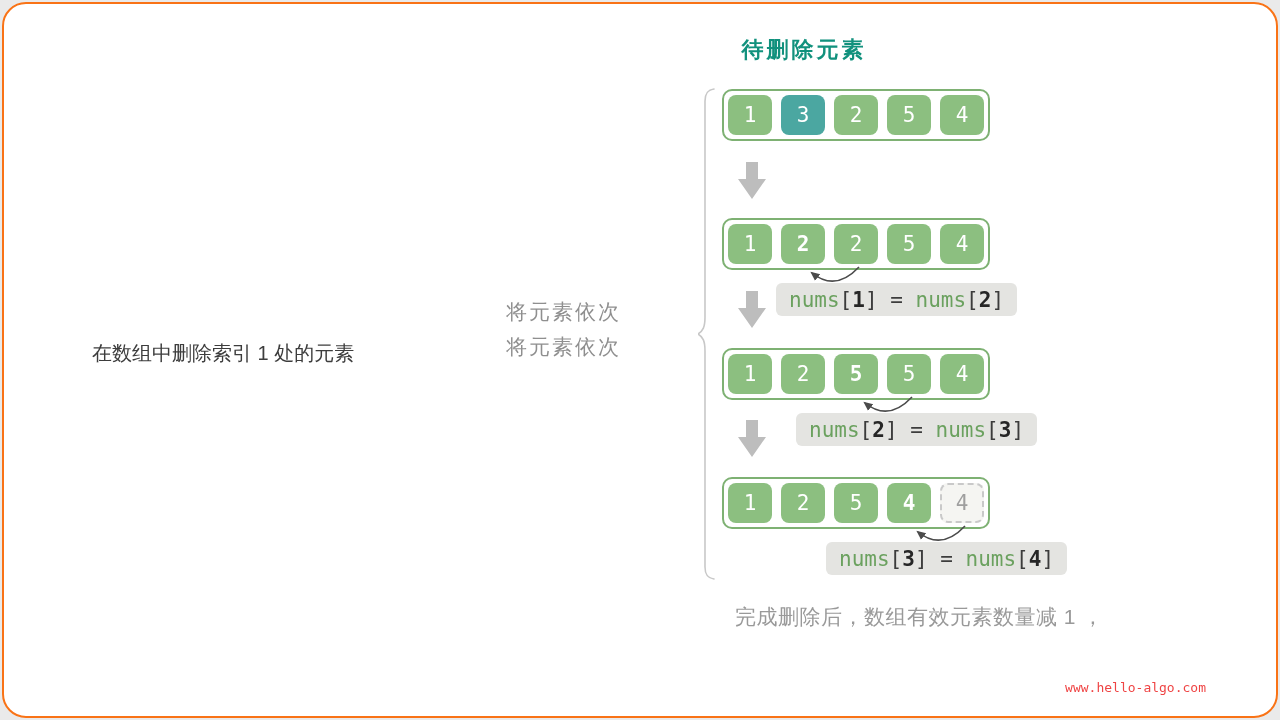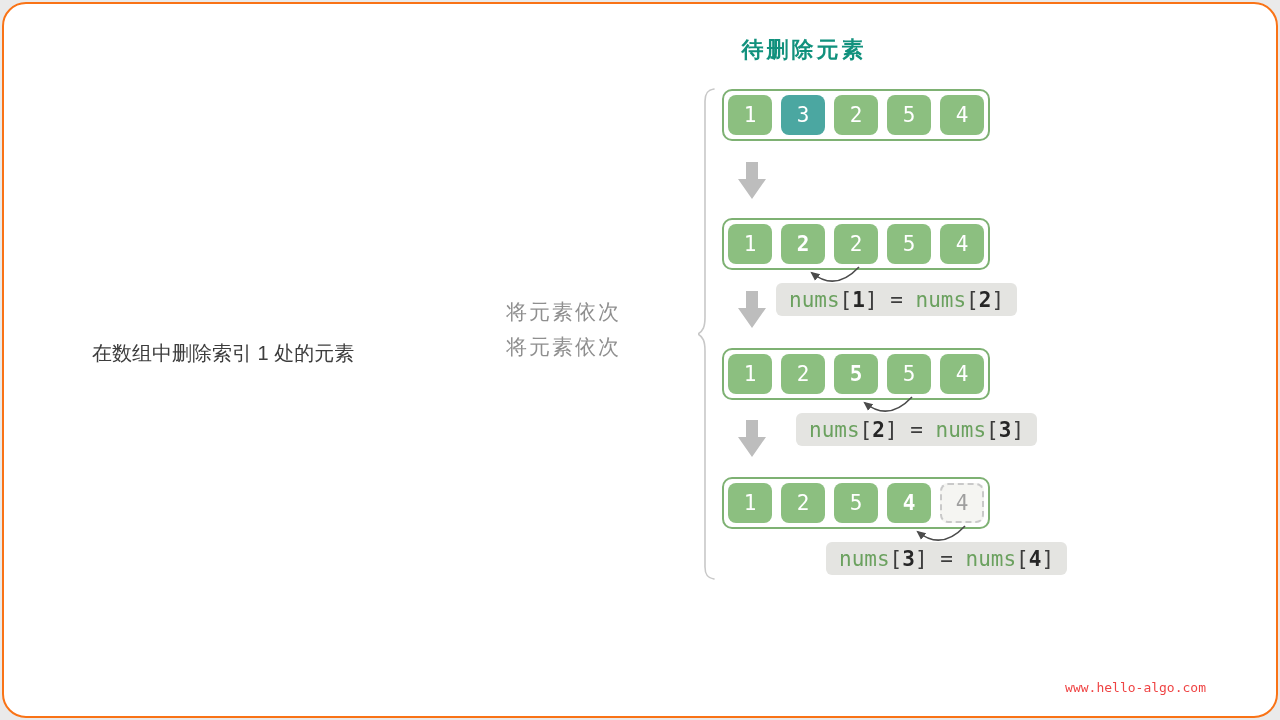--- a/index.html
+++ b/index.html
@@ -153,17 +153,18 @@
               <path d="M0,1 L9,5 L0,9 z" fill="#4b4b4b"></path>
             </marker>
           </defs>
           <path d="M 241 3 Q 217.5 28 194 9" fill="none" stroke="#4b4b4b" stroke-width="1.6" marker-end="url(#ah3)"></path>
         </svg>
       </div>
       <div class="code-label" style="left: 822px; top: 538px;"><span class="code-fn">nums</span><span class="code-b">[</span><span class="code-idx">3</span><span class="code-b">]</span><span class="code-eq"> = </span><span class="code-fn">nums</span><span class="code-b">[</span><span class="code-idx">4</span><span class="code-b">]</span></div>
     </div>
 
   <div class="footer">
+    <div>完成删除后，数组有效元素数量减 1 ，</div>
   </div>
 
   <div class="watermark">www.hello-algo.com</div>
 
 </div>
 
 </body></html>

